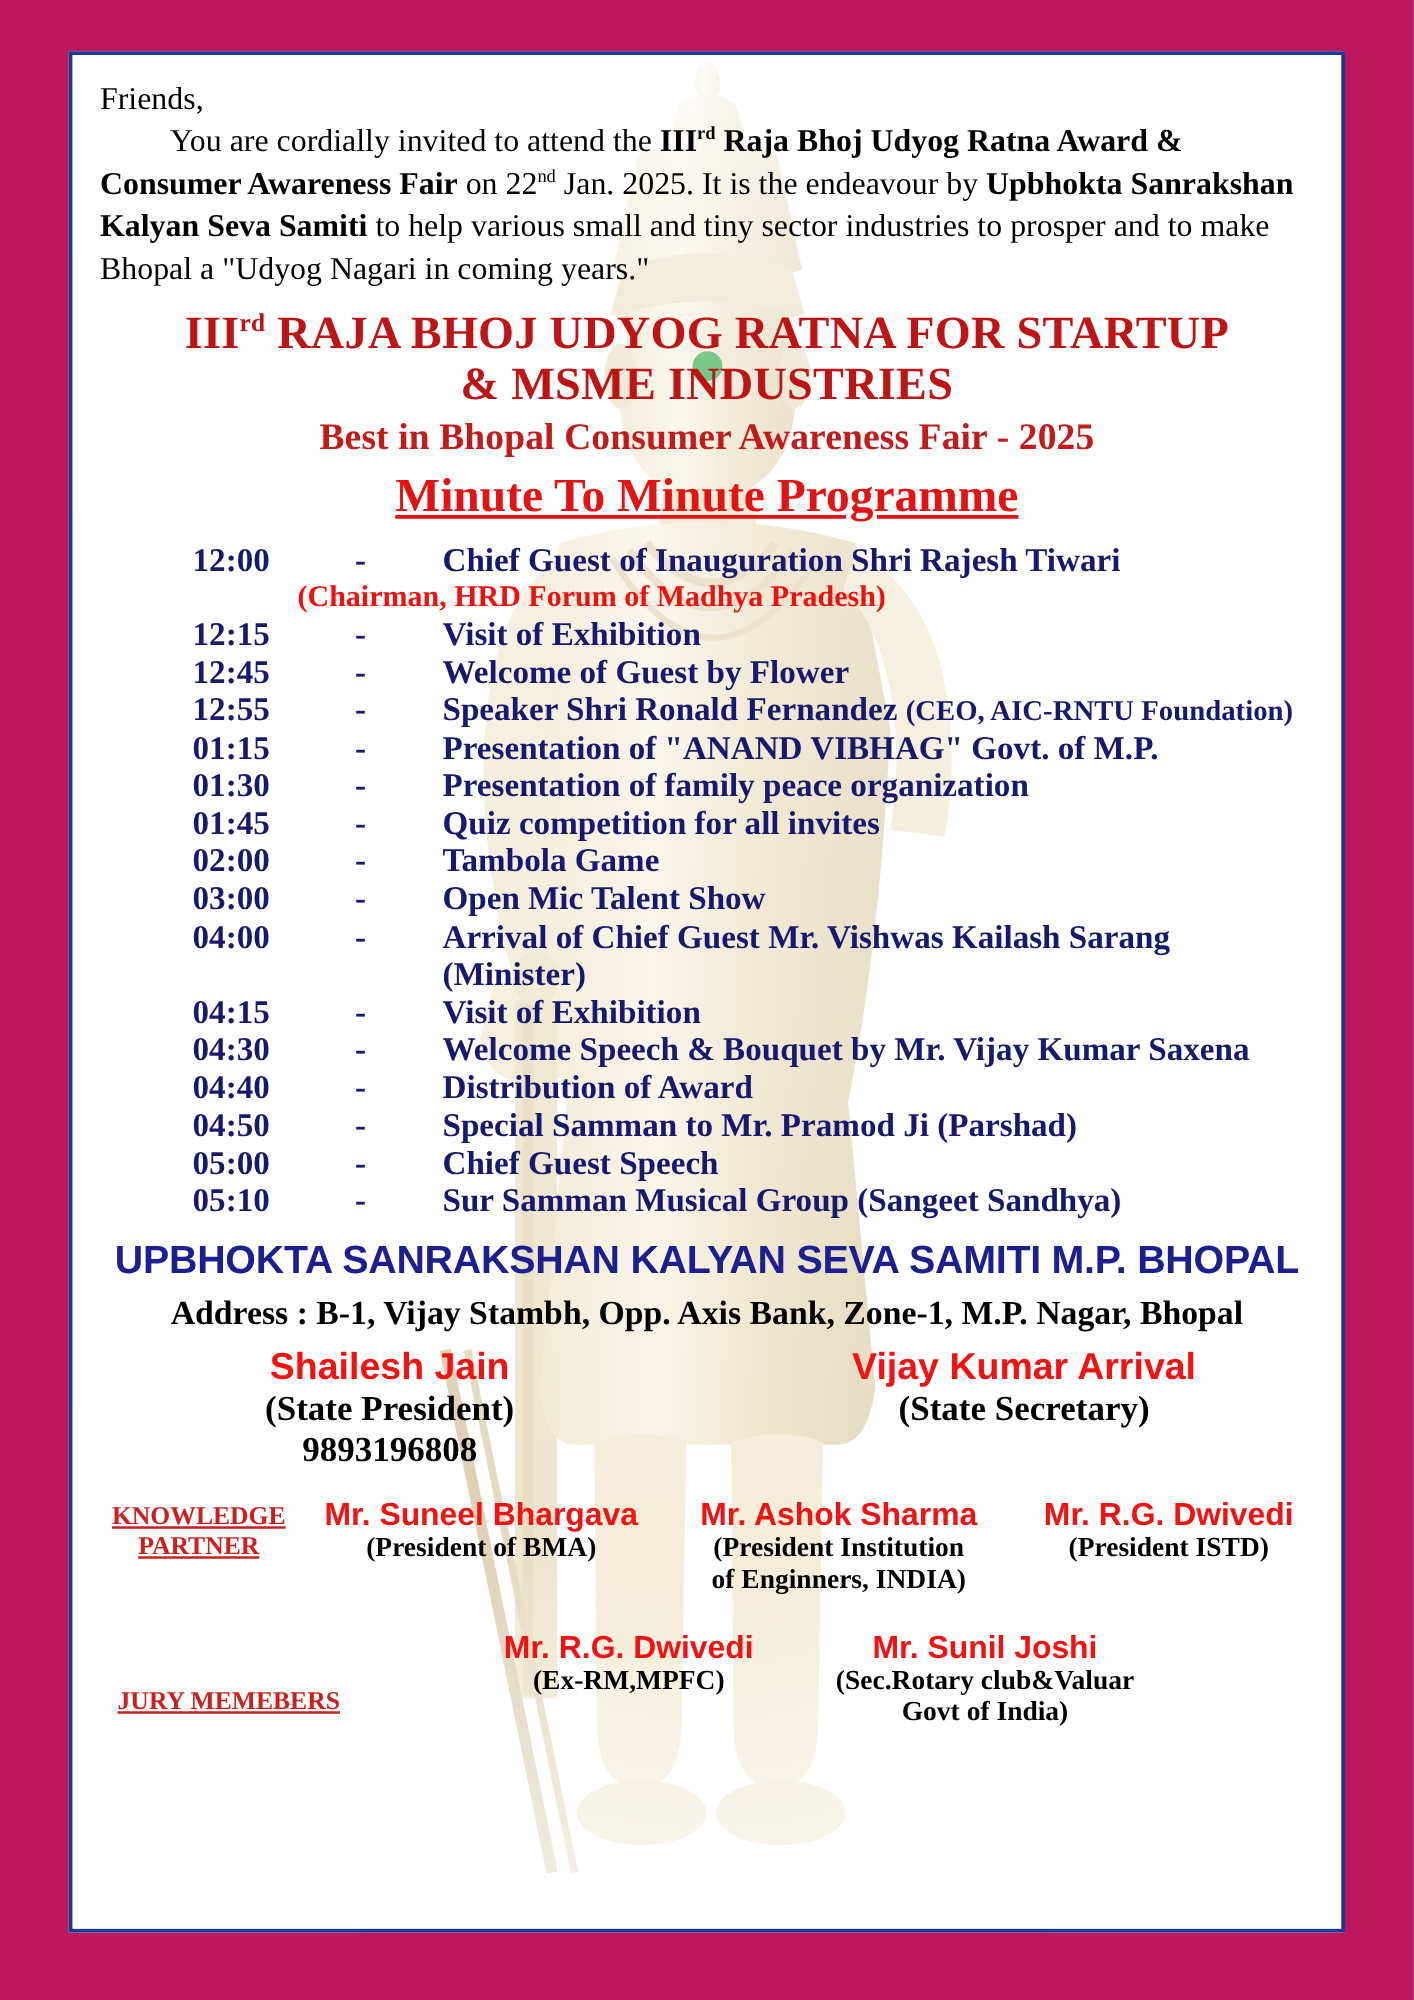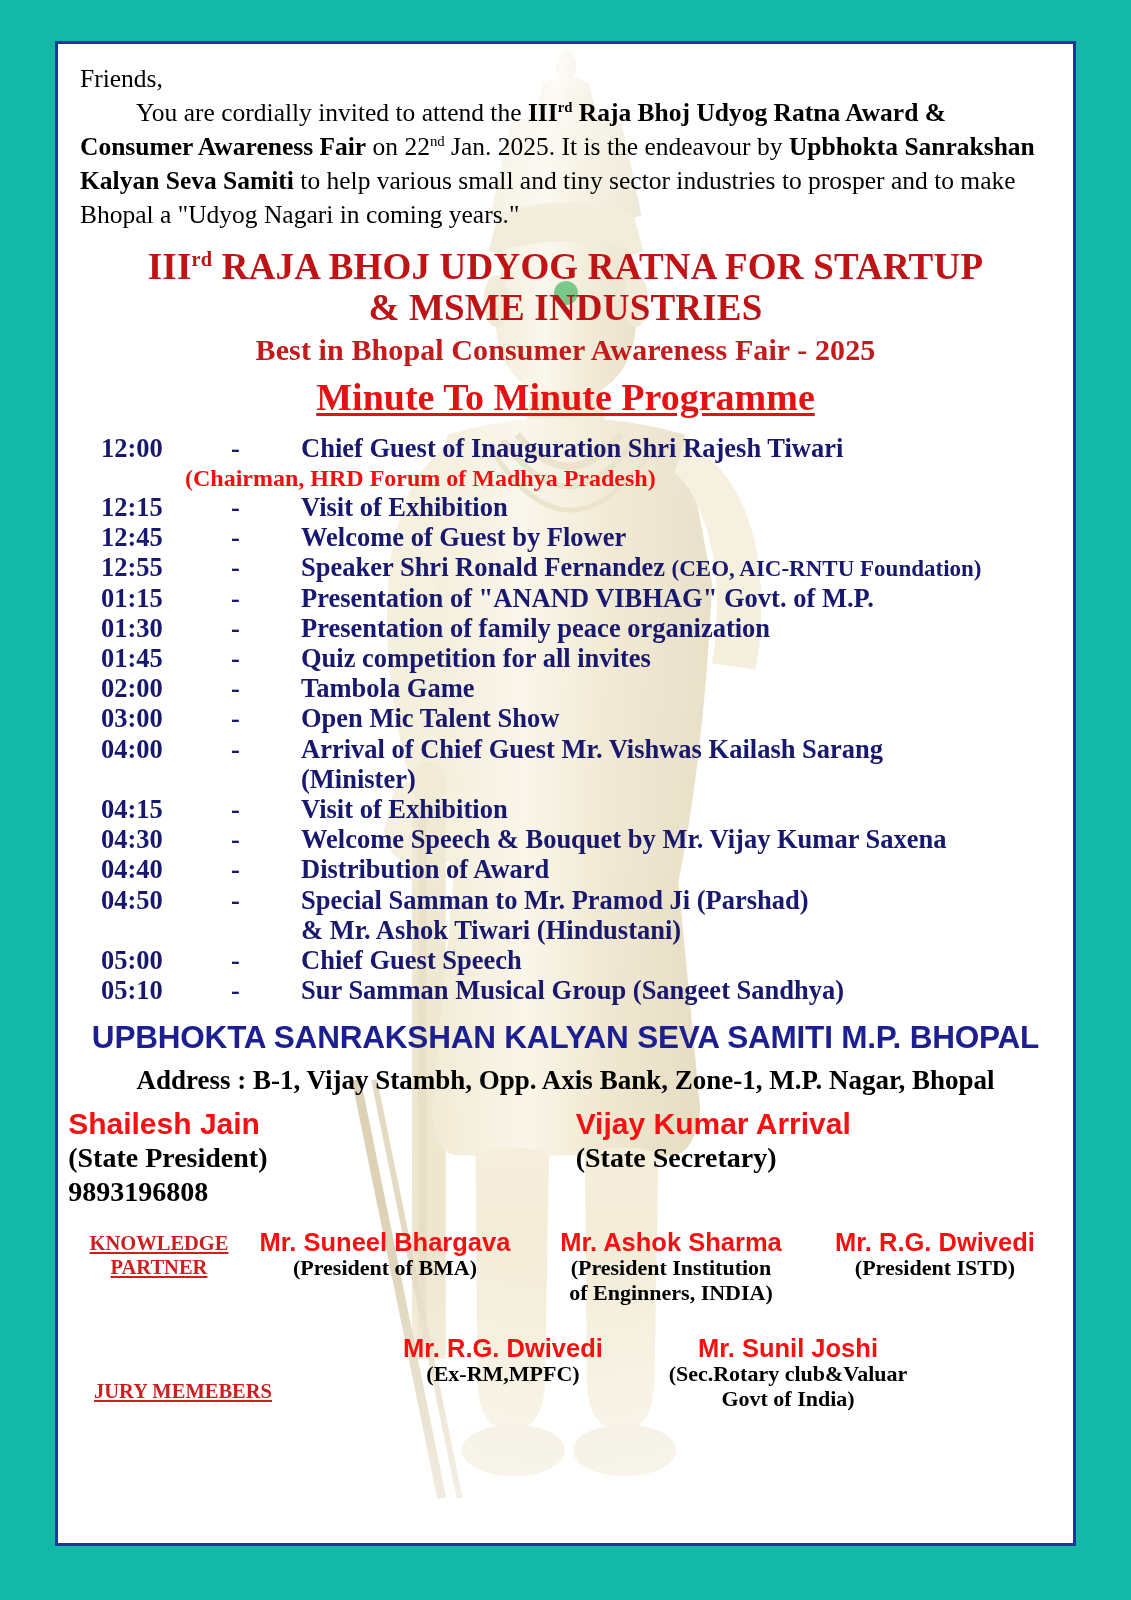--- a/index.html
+++ b/index.html
@@ -10,21 +10,21 @@
     background: #00A2F3;
     font-family: "Liberation Serif", serif;
     overflow: hidden;
   }
 
   
   #poster {
     position: relative;
     width: 1131px;
     height: 1600px;
-    background: #14b8a6;
+    background: #be185d;
   }
 
   #card {
     position: absolute;
     left: 55px;
     top: 41px;
     width: 1021px;
     height: 1505px;
     background: #FFFFFF;
     border: 3px solid #1B3A93;
@@ -86,21 +86,21 @@
     font-weight: bold;
     font-size: 38px;
     margin-top: 8px;
     text-decoration: underline;
     text-underline-offset: 3px;
   }
 
   
   .schedule {
     margin: 14px 0 0 0;
-    padding-left: 43px;
+    padding-left: 96px;
     color: #17186E;
   }
   .row {
     display: flex;
     align-items: flex-start;
     line-height: 1.14;
   }
   .row .time {
     width: 130px;
     flex: 0 0 130px;
@@ -172,21 +172,21 @@
     font-weight: bold;
     font-size: 27px;
     margin-top: 9px;
   }
 
   
   .officers {
     display: flex;
     justify-content: space-around;
     margin-top: 11px;
-    text-align: left;
+    text-align: center;
   }
   .officer { width: 48%; }
   .officer .name {
     color: #F41111;
     font-family: "Liberation Sans", sans-serif;
     font-weight: bold;
     font-size: 30px;
     line-height: 1.12;
   }
   .officer .role {
@@ -402,21 +402,20 @@
           <div class="row">
             <div class="time">04:40</div>
             <div class="dash">-</div>
             <div class="desc">Distribution of Award</div>
           </div>
           <div class="row">
             <div class="time">04:50</div>
             <div class="dash">-</div>
             <div class="desc">Special Samman to Mr. Pramod Ji (Parshad)</div>
           </div>
-          <div class="cont-line">&amp; Mr. Ashok Tiwari (Hindustani)</div>
           <div class="row">
             <div class="time">05:00</div>
             <div class="dash">-</div>
             <div class="desc">Chief Guest Speech</div>
           </div>
           <div class="row">
             <div class="time">05:10</div>
             <div class="dash">-</div>
             <div class="desc">Sur Samman Musical Group (Sangeet Sandhya)</div>
           </div>

